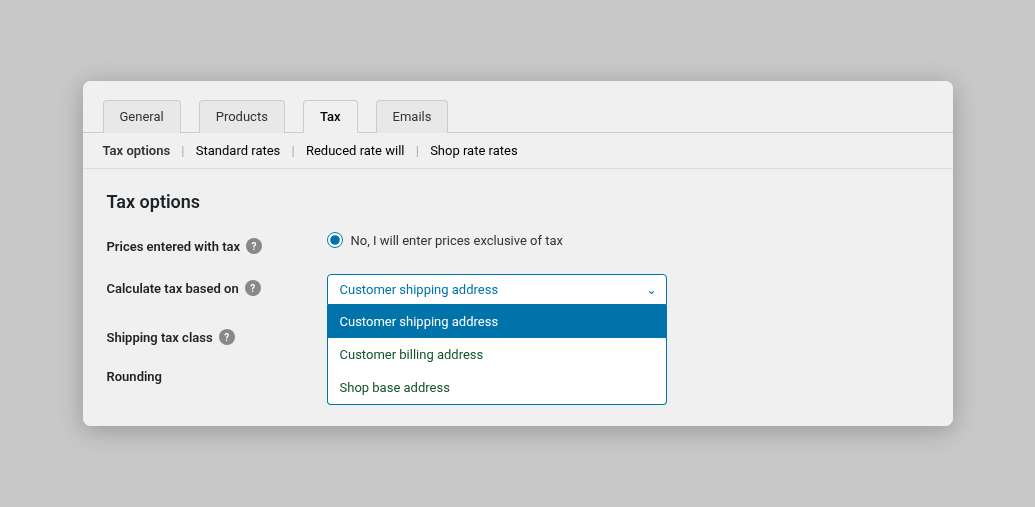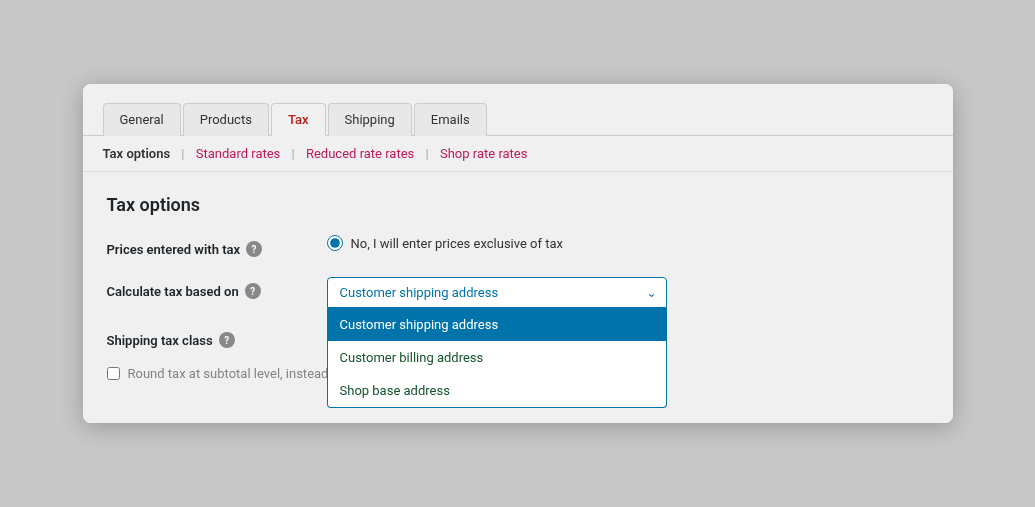--- a/index.html
+++ b/index.html
@@ -18,56 +18,56 @@
       border-radius: 8px;
       box-shadow: 0 4px 24px rgba(0,0,0,0.25);
       overflow: hidden;
     }
     
     .tab-bar {
       display: flex;
       background: #f0f0f0;
       border-bottom: 1px solid #ccc;
       padding: 18px 20px 0 20px;
-      gap: 0;
+      gap: 16px;
     }
     .tab {
       padding: 8px 16px;
       border: 1px solid #ccc;
       border-bottom: none;
       background: #e8e8e8;
       color: #333;
       cursor: pointer;
       font-size: 13px;
       border-radius: 4px 4px 0 0;
       margin-right: 2px;
       position: relative;
       bottom: -1px;
     }
     .tab.active {
       background: #f0f0f0;
       border-bottom: 1px solid #f0f0f0;
-      color: #b91c1c;
+      color: #000000;
       font-weight: 500;
     }
     
     .sub-nav {
       padding: 10px 20px;
       font-size: 13px;
       color: #444;
       background: #f0f0f0;
       border-bottom: 1px solid #ddd;
     }
     .sub-nav span.label {
       font-weight: 600;
       color: #333;
       margin-right: 6px;
     }
     .sub-nav a {
-      color: #be185d;
+      color: #000000;
       text-decoration: none;
       margin: 0 6px;
     }
     .sub-nav .separator { color: #aaa; margin: 0 2px; }
     
     .content {
       padding: 22px 24px 24px 24px;
       background: #f0f0f0;
     }
     .section-title {
@@ -186,30 +186,29 @@
   </style>
 </head>
 <body>
 
 <div class="window">
 
   <div class="tab-bar">
     <div class="tab">General</div>
     <div class="tab">Products</div>
     <div class="tab active">Tax</div>
-    <div class="tab">Shipping</div>
     <div class="tab">Emails</div>
   </div>
 
   <div class="sub-nav">
     <span class="label">Tax options</span>
     <span class="separator">|</span>
     <a href="#">Standard rates</a>
     <span class="separator">|</span>
-    <a href="#">Reduced rate rates</a>
+    <a href="#">Reduced rate will</a>
     <span class="separator">|</span>
     <a href="#">Shop rate rates</a>
   </div>
 
   <div class="content">
     <div class="section-title">Tax options</div>
 
     <div class="form-row">
       <div class="form-label">
         <span>Prices entered with tax</span>
@@ -246,20 +245,23 @@
     <div class="form-row">
       <div class="form-label">
         <span>Shipping tax class</span>
         <span class="help-icon">?</span>
       </div>
       <div class="form-field">
       </div>
     </div>
 
     <div class="form-row">
+      <div class="form-label">
+        <span>Rounding</span>
+      </div>
       <div class="form-field rounding-row">
         <input type="checkbox" style="margin-right: 8px; cursor: pointer;">
         <span class="rounding-text">Round tax at subtotal level, instead of rounding per line</span>
       </div>
     </div>
 
   </div>
 </div>
 
 </body></html>

